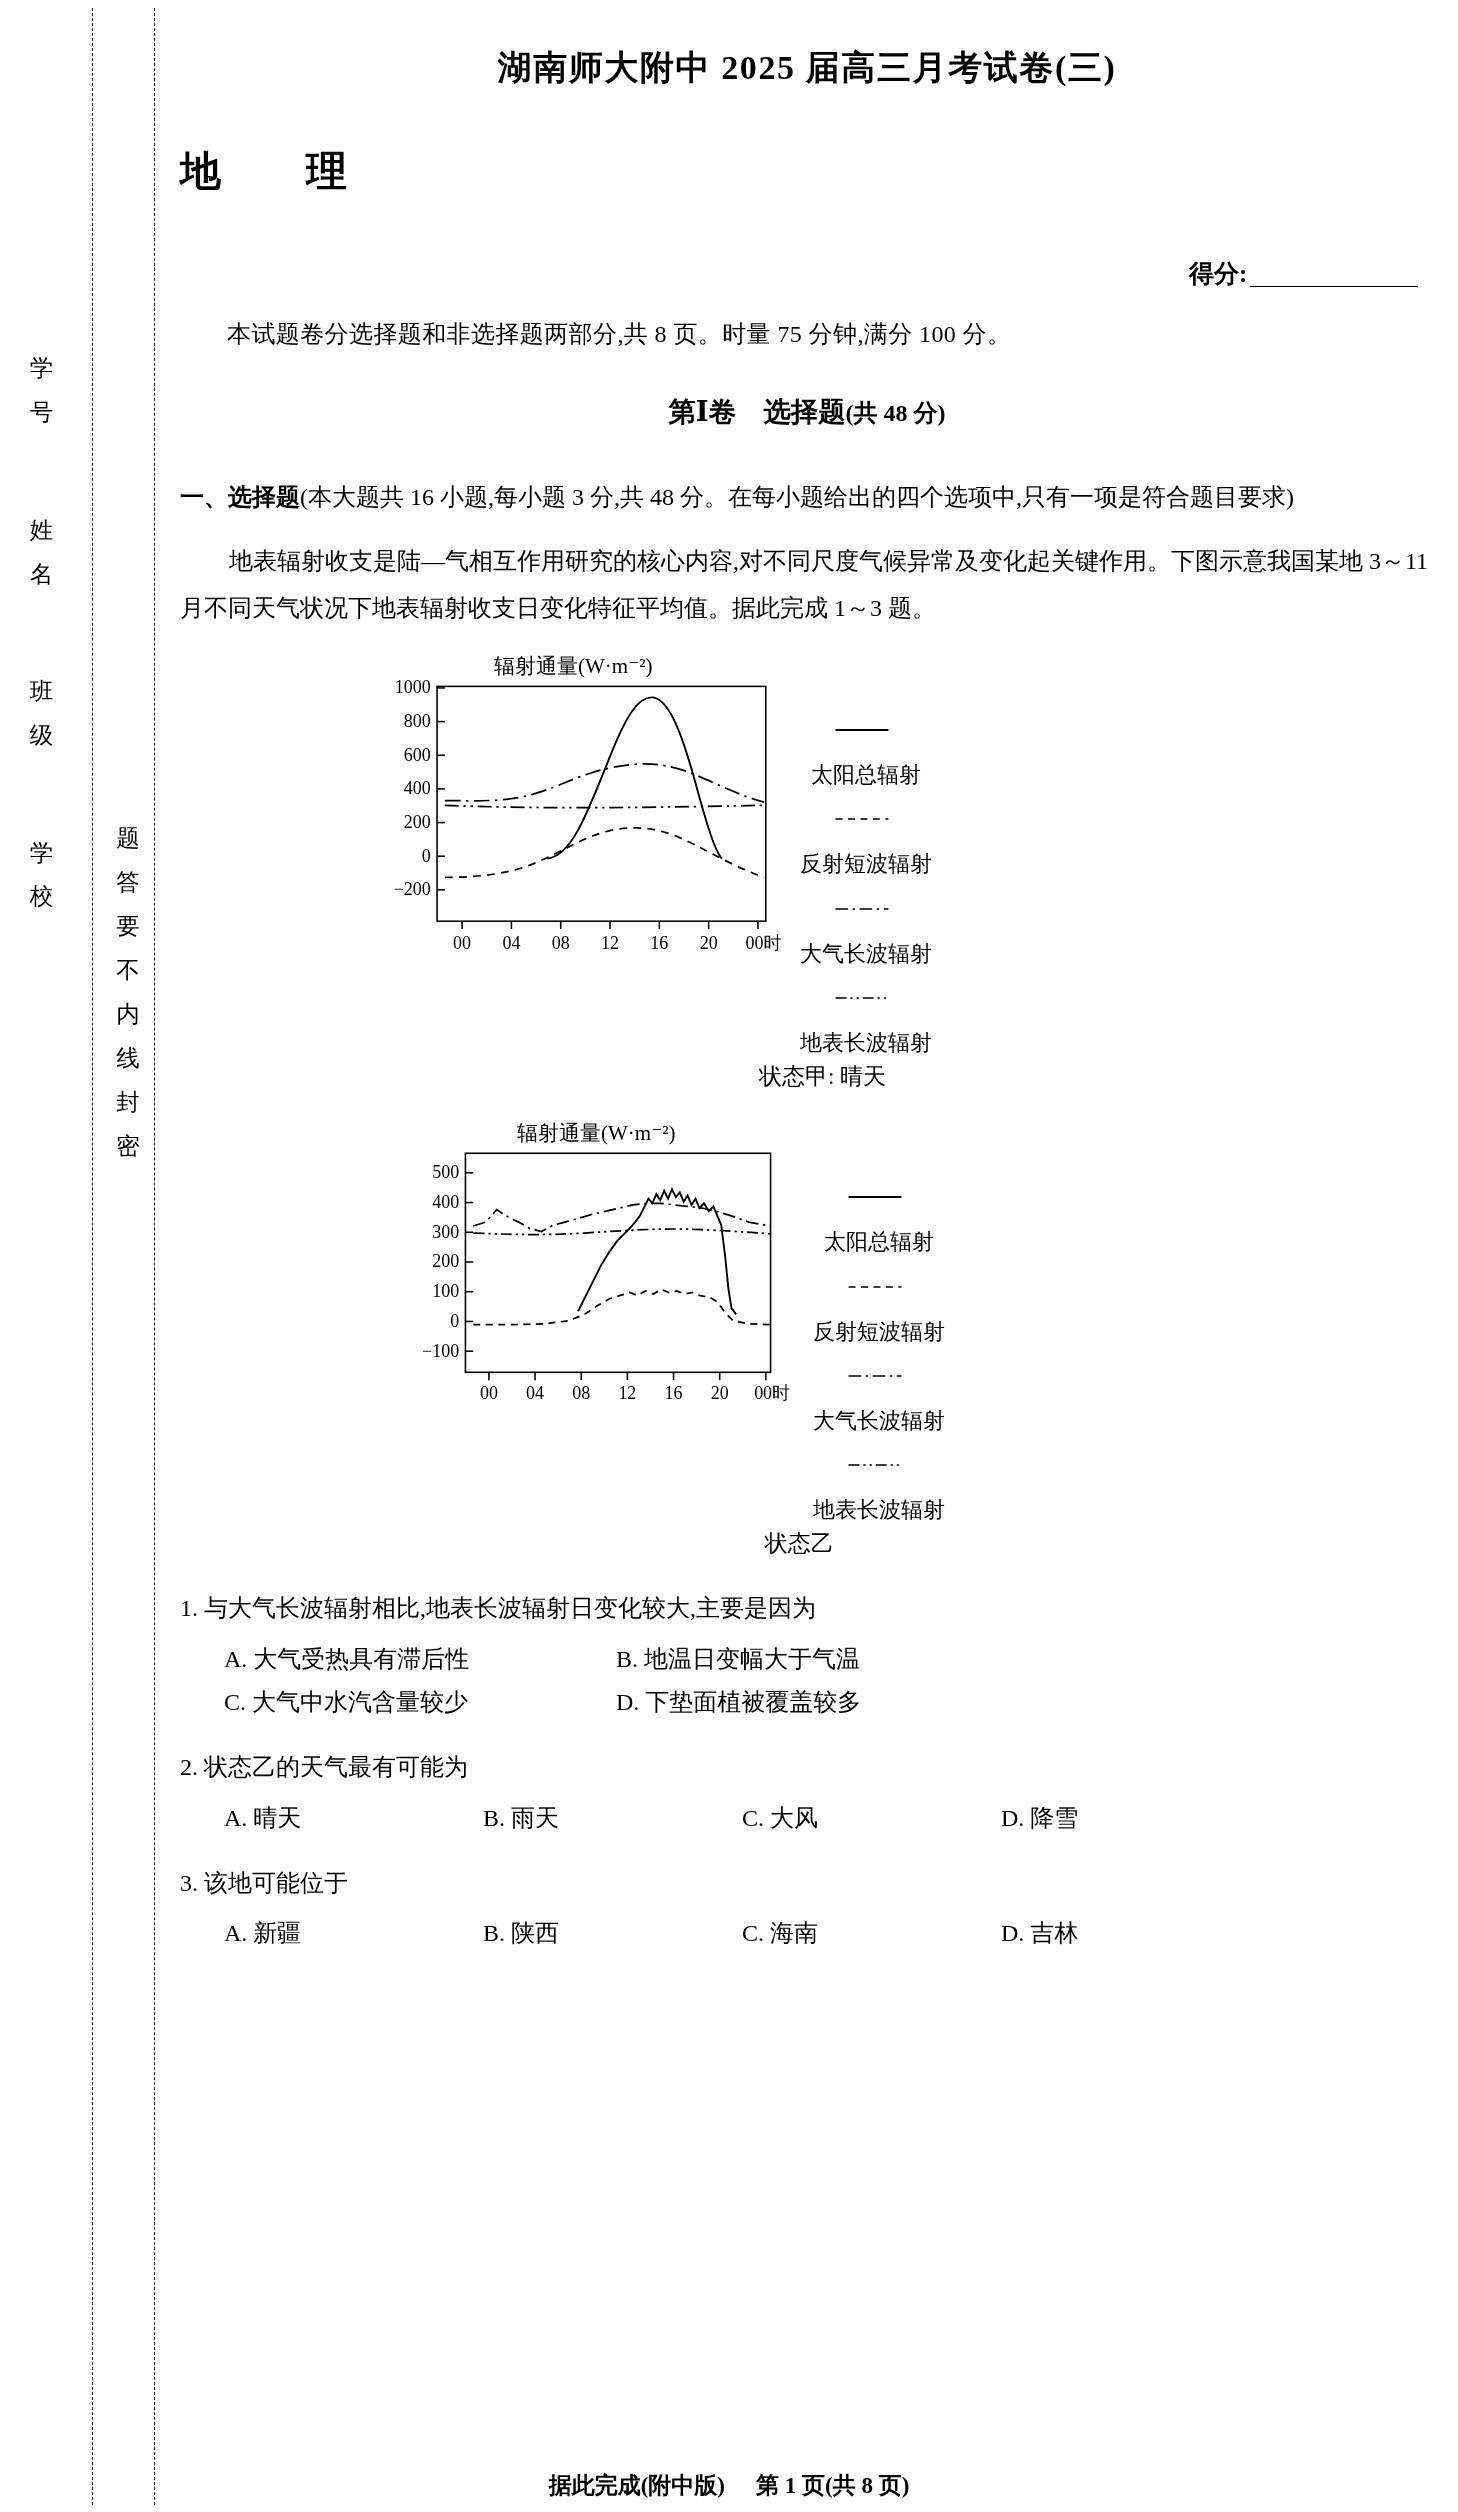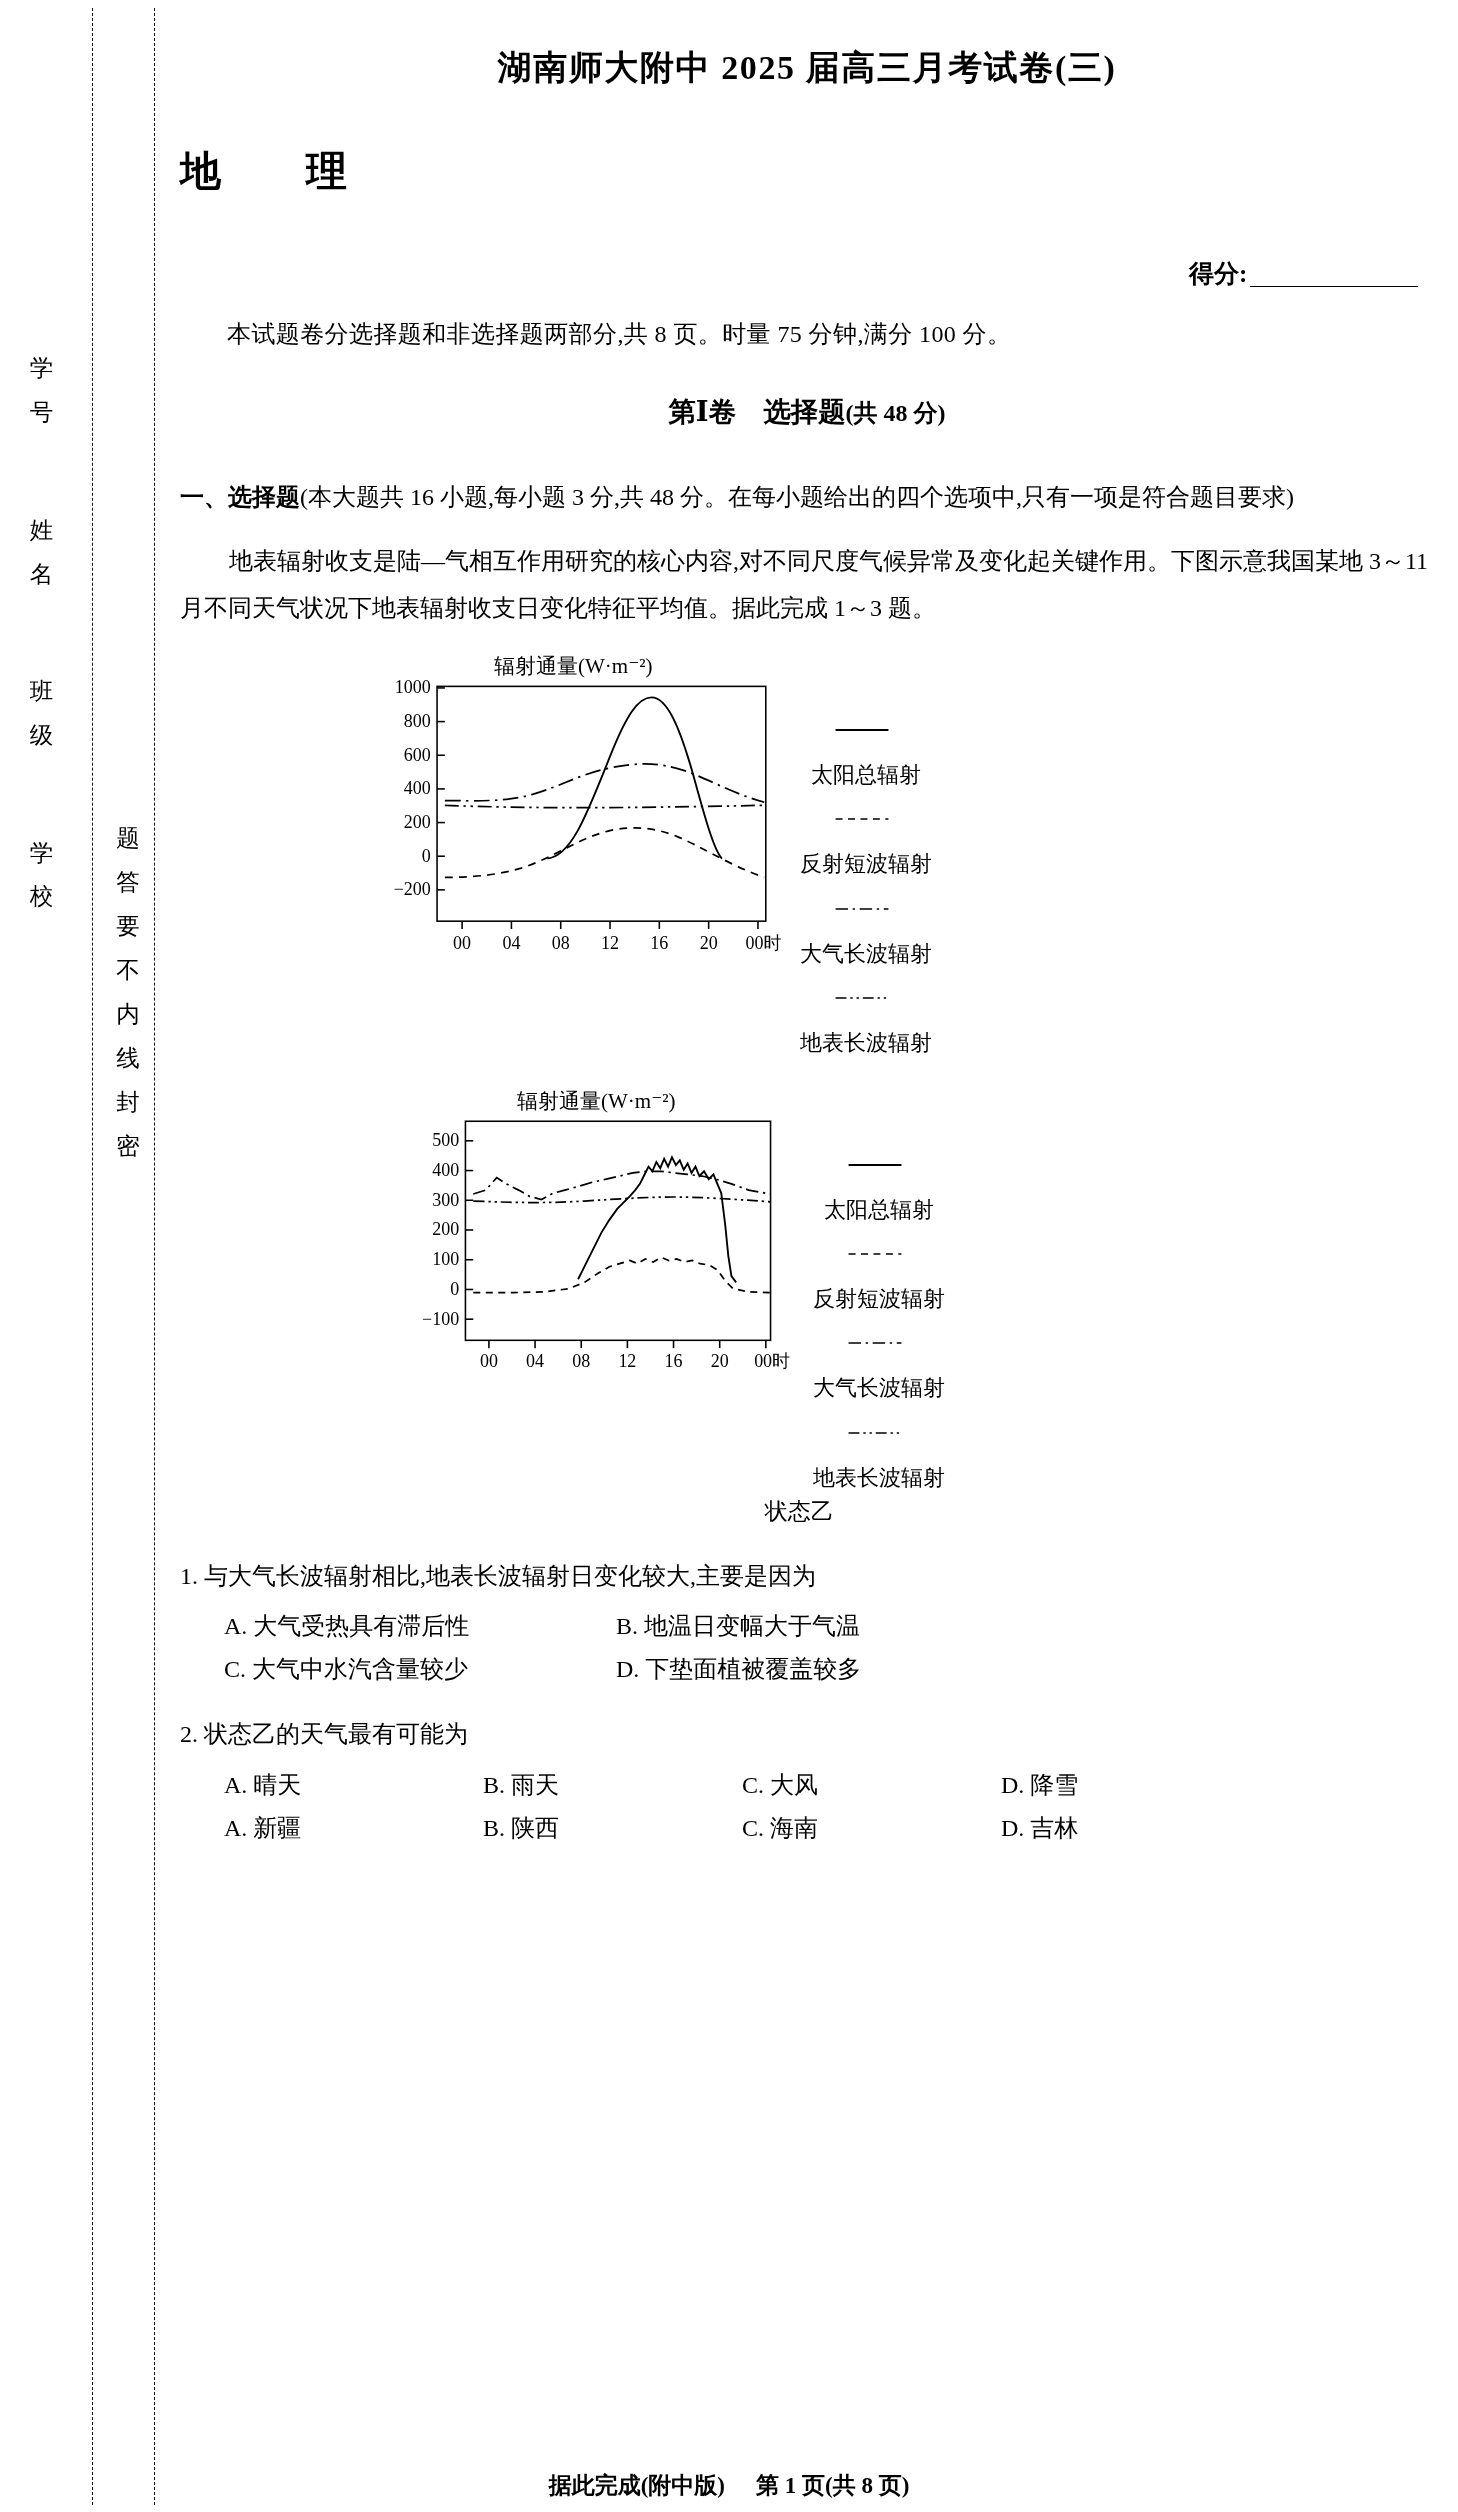--- a/index.html
+++ b/index.html
@@ -330,20 +330,21 @@
             <span>大气长波辐射</span>
           </div>
           <div class="legend-row">
             <svg class="legend-key" viewBox="0 0 72 18">
                 <line x1="2" y1="9" x2="70" y2="9" stroke="#000" stroke-width="2.2" stroke-dasharray="14,5,3,5,3,5"></line>
               </svg>
             <span>地表长波辐射</span>
           </div>
         </div>
       </div>
+      <div class="caption">状态甲: 晴天</div>
     </div>
   </div>
 
   <div class="figure" style="margin-top:27px">
     <div class="fig-inner">
       <div class="axis-label" style="margin-left:141px">辐射通量(W·m⁻²)</div>
       <div class="chart-body" style="margin-left:28px">
         <div class="chart-svg-wrap">
           <svg width="392" height="266" viewBox="0 0 500 340">
             <rect x="78" y="8" width="390" height="280" fill="none" stroke="#000" stroke-width="2"></rect>
@@ -448,20 +449,24 @@
     <span>2.</span>
     <span>状态乙的天气最有可能为</span>
   </div>
   <div class="opts-4">
     <span class="o">A. 晴天</span>
     <span class="o">B. 雨天</span>
     <span class="o">C. 大风</span>
     <span class="o">D. 降雪</span>
   </div>
 
+  <div class="question">
+    <span>3.</span>
+    <span>该地可能位于</span>
+  </div>
   <div class="opts-4">
     <span class="o">A. 新疆</span>
     <span class="o">B. 陕西</span>
     <span class="o">C. 海南</span>
     <span class="o">D. 吉林</span>
   </div>
 
 </div>
 
 <div class="footer">

